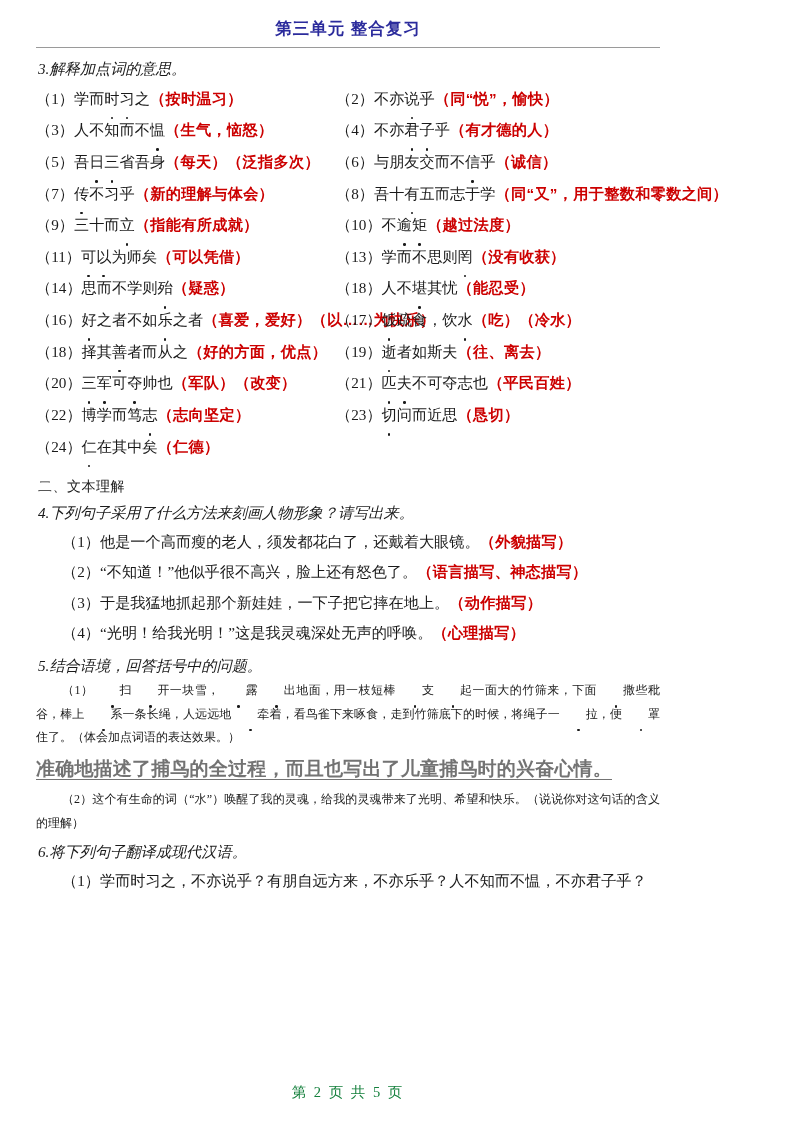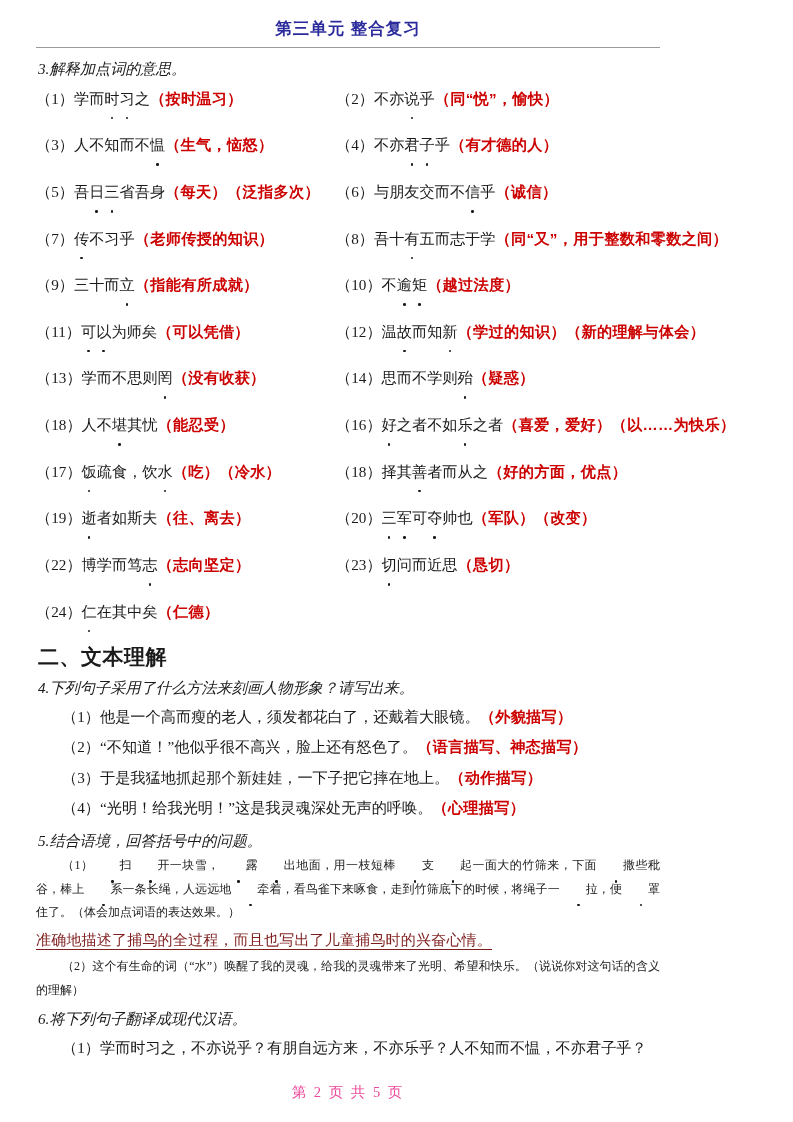--- a/index.html
+++ b/index.html
@@ -43,31 +43,31 @@
   
   .q-stem {
     font-size: 15.2px;
     line-height: 1.5;
     margin: 6px 0 2px 0;
     padding-left: 2px;
     font-style: italic;
   }
   .section-title {
     font-family: "Liberation Sans", "DejaVu Sans", sans-serif;
-    font-weight: bold;
-    font-size: 21px;
+    font-weight: normal;
+    font-size: 14px;
     margin: 16px 0 6px 2px;
     letter-spacing: 0.5px;
   }
 
   
   .dual-grid {
     display: grid;
     grid-template-columns: 300px 1fr;
-    row-gap: 15px;
+    row-gap: 0px;
     margin-top: 2px;
   }
   .dual-grid .cell {
     font-size: 15.2px;
     line-height: 2.08;
     white-space: nowrap;
   }
 
   
   .row {
@@ -86,24 +86,24 @@
   .para.first-indent { text-indent: 26px; }
 
   
   .ans {
     color: #cc0000;
     font-family: "Liberation Sans", "DejaVu Sans", sans-serif;
     font-weight: bold;
     letter-spacing: 0.3px;
   }
   .ans-para {
-    color: #7f1d1d;
+    color: #737373;
     font-family: "Liberation Sans", "DejaVu Sans", sans-serif;
-    font-weight: normal;
-    font-size: 15px;
+    font-weight: bold;
+    font-size: 19px;
     line-height: 2.05;
     text-decoration: underline;
     text-underline-offset: 4px;
     text-align: justify;
     text-justify: inter-ideograph;
     letter-spacing: 0.2px;
   }
   
   .dot {
     position: relative;
@@ -123,53 +123,53 @@
 
   
   .doc-footer {
     position: absolute;
     left: 0;
     right: 0;
     bottom: 20px;
     text-align: center;
     font-size: 14.5px;
     letter-spacing: 2px;
-    color: #ec4899;
+    color: #15803d;
   }
 </style>
 </head>
 <body>
 
 <div class="page">
 
   <div class="doc-header">第三单元 整合复习</div>
   <hr class="header-rule">
 
   <div class="q-stem">3.解释加点词的意思。</div>
   <div class="dual-grid" id="q3-grid">
       <div class="cell"><span>（1）</span><span>学而<span class="dot">时</span><span class="dot">习</span>之</span><span class="ans">（按时温习）</span></div>
       <div class="cell"><span>（2）</span><span>不亦<span class="dot">说</span>乎</span><span class="ans">（同“悦”，愉快）</span></div>
       <div class="cell"><span>（3）</span><span>人不知而不<span class="dot">愠</span></span><span class="ans">（生气，恼怒）</span></div>
       <div class="cell"><span>（4）</span><span>不亦<span class="dot">君</span><span class="dot">子</span>乎</span><span class="ans">（有才德的人）</span></div>
       <div class="cell"><span>（5）</span><span>吾<span class="dot">日</span><span class="dot">三</span>省吾身</span><span class="ans">（每天）</span><span class="ans">（泛指多次）</span></div>
       <div class="cell"><span>（6）</span><span>与朋友交而不<span class="dot">信</span>乎</span><span class="ans">（诚信）</span></div>
-      <div class="cell"><span>（7）</span><span><span class="dot">传</span>不习乎</span><span class="ans">（老师传授的知识）</span></div>
+      <div class="cell"><span>（7）</span><span><span class="dot">传</span>不习乎</span><span class="ans">（新的理解与体会）</span></div>
       <div class="cell"><span>（8）</span><span>吾十<span class="dot">有</span>五而志于学</span><span class="ans">（同“又”，用于整数和零数之间）</span></div>
       <div class="cell"><span>（9）</span><span>三十而<span class="dot">立</span></span><span class="ans">（指能有所成就）</span></div>
       <div class="cell"><span>（10）</span><span>不<span class="dot">逾</span><span class="dot">矩</span></span><span class="ans">（越过法度）</span></div>
       <div class="cell"><span>（11）</span><span><span class="dot">可</span><span class="dot">以</span>为师矣</span><span class="ans">（可以凭借）</span></div>
-      <div class="cell"><span>（12）</span><span>温<span class="dot">故</span>而知<span class="dot">新</span></span><span class="ans">（学过的知识）</span><span class="ans">（新的理解与体会）</span></div>
       <div class="cell"><span>（13）</span><span>学而不思则<span class="dot">罔</span></span><span class="ans">（没有收获）</span></div>
       <div class="cell"><span>（14）</span><span>思而不学则<span class="dot">殆</span></span><span class="ans">（疑惑）</span></div>
       <div class="cell"><span>（18）</span><span>人不<span class="dot">堪</span>其忧</span><span class="ans">（能忍受）</span></div>
       <div class="cell"><span>（16）</span><span><span class="dot">好</span>之者不如<span class="dot">乐</span>之者</span><span class="ans">（喜爱，爱好）</span><span class="ans">（以……为快乐）</span></div>
       <div class="cell"><span>（17）</span><span><span class="dot">饭</span>疏食，饮<span class="dot">水</span></span><span class="ans">（吃）</span><span class="ans">（冷水）</span></div>
       <div class="cell"><span>（18）</span><span>择其<span class="dot">善</span>者而从之</span><span class="ans">（好的方面，优点）</span></div>
       <div class="cell"><span>（19）</span><span><span class="dot">逝</span>者如斯夫</span><span class="ans">（往、离去）</span></div>
       <div class="cell"><span>（20）</span><span><span class="dot">三</span><span class="dot">军</span>可<span class="dot">夺</span>帅也</span><span class="ans">（军队）</span><span class="ans">（改变）</span></div>
+      <div class="cell"><span>（21）</span><span><span class="dot">匹</span><span class="dot">夫</span>不可夺志也</span><span class="ans">（平民百姓）</span></div>
       <div class="cell"><span>（22）</span><span>博学而笃<span class="dot">志</span></span><span class="ans">（志向坚定）</span></div>
       <div class="cell"><span>（23）</span><span><span class="dot">切</span>问而近思</span><span class="ans">（恳切）</span></div>
       <div class="cell"><span>（24）</span><span><span class="dot">仁</span>在其中矣</span><span class="ans">（仁德）</span></div>
     </div>
 
   <div class="section-title">二、文本理解</div>
 
   <div class="q-stem">4.下列句子采用了什么方法来刻画人物形象？请写出来。</div>
   <div id="q4-list">
       <div class="row"><span>（1）</span><span>他是一个高而瘦的老人，须发都花白了，还戴着大眼镜。</span><span class="ans">（外貌描写）</span></div>

